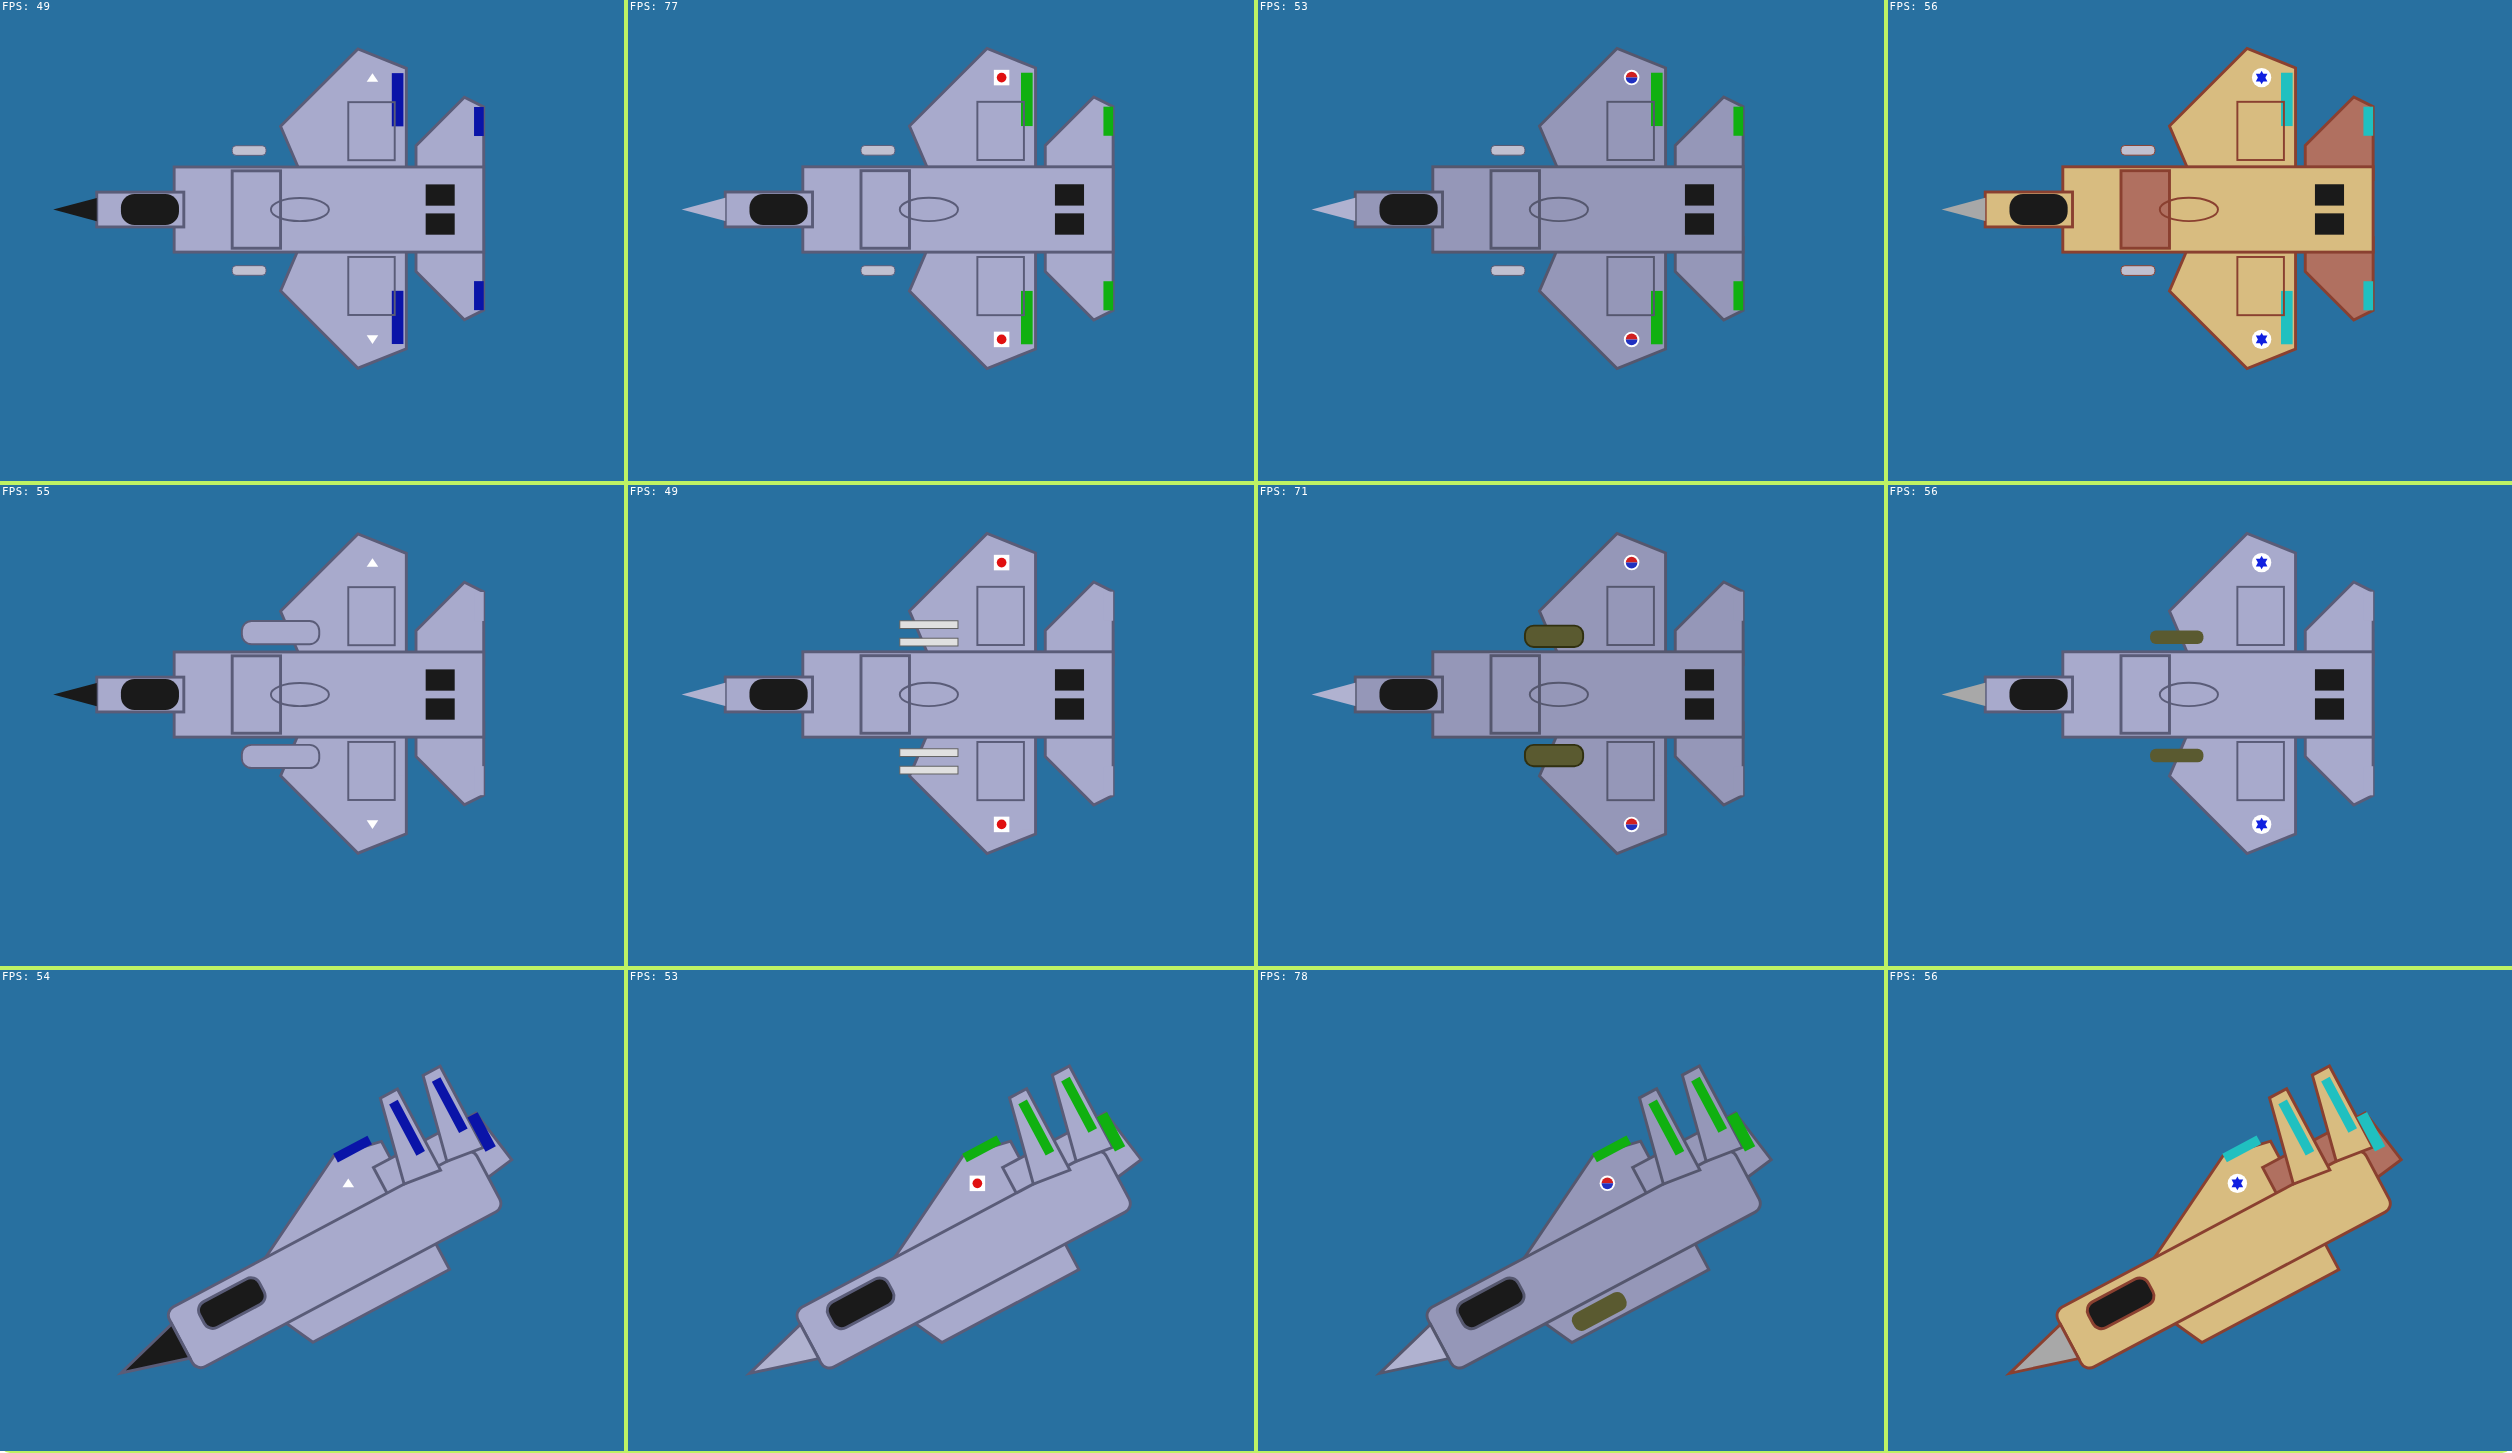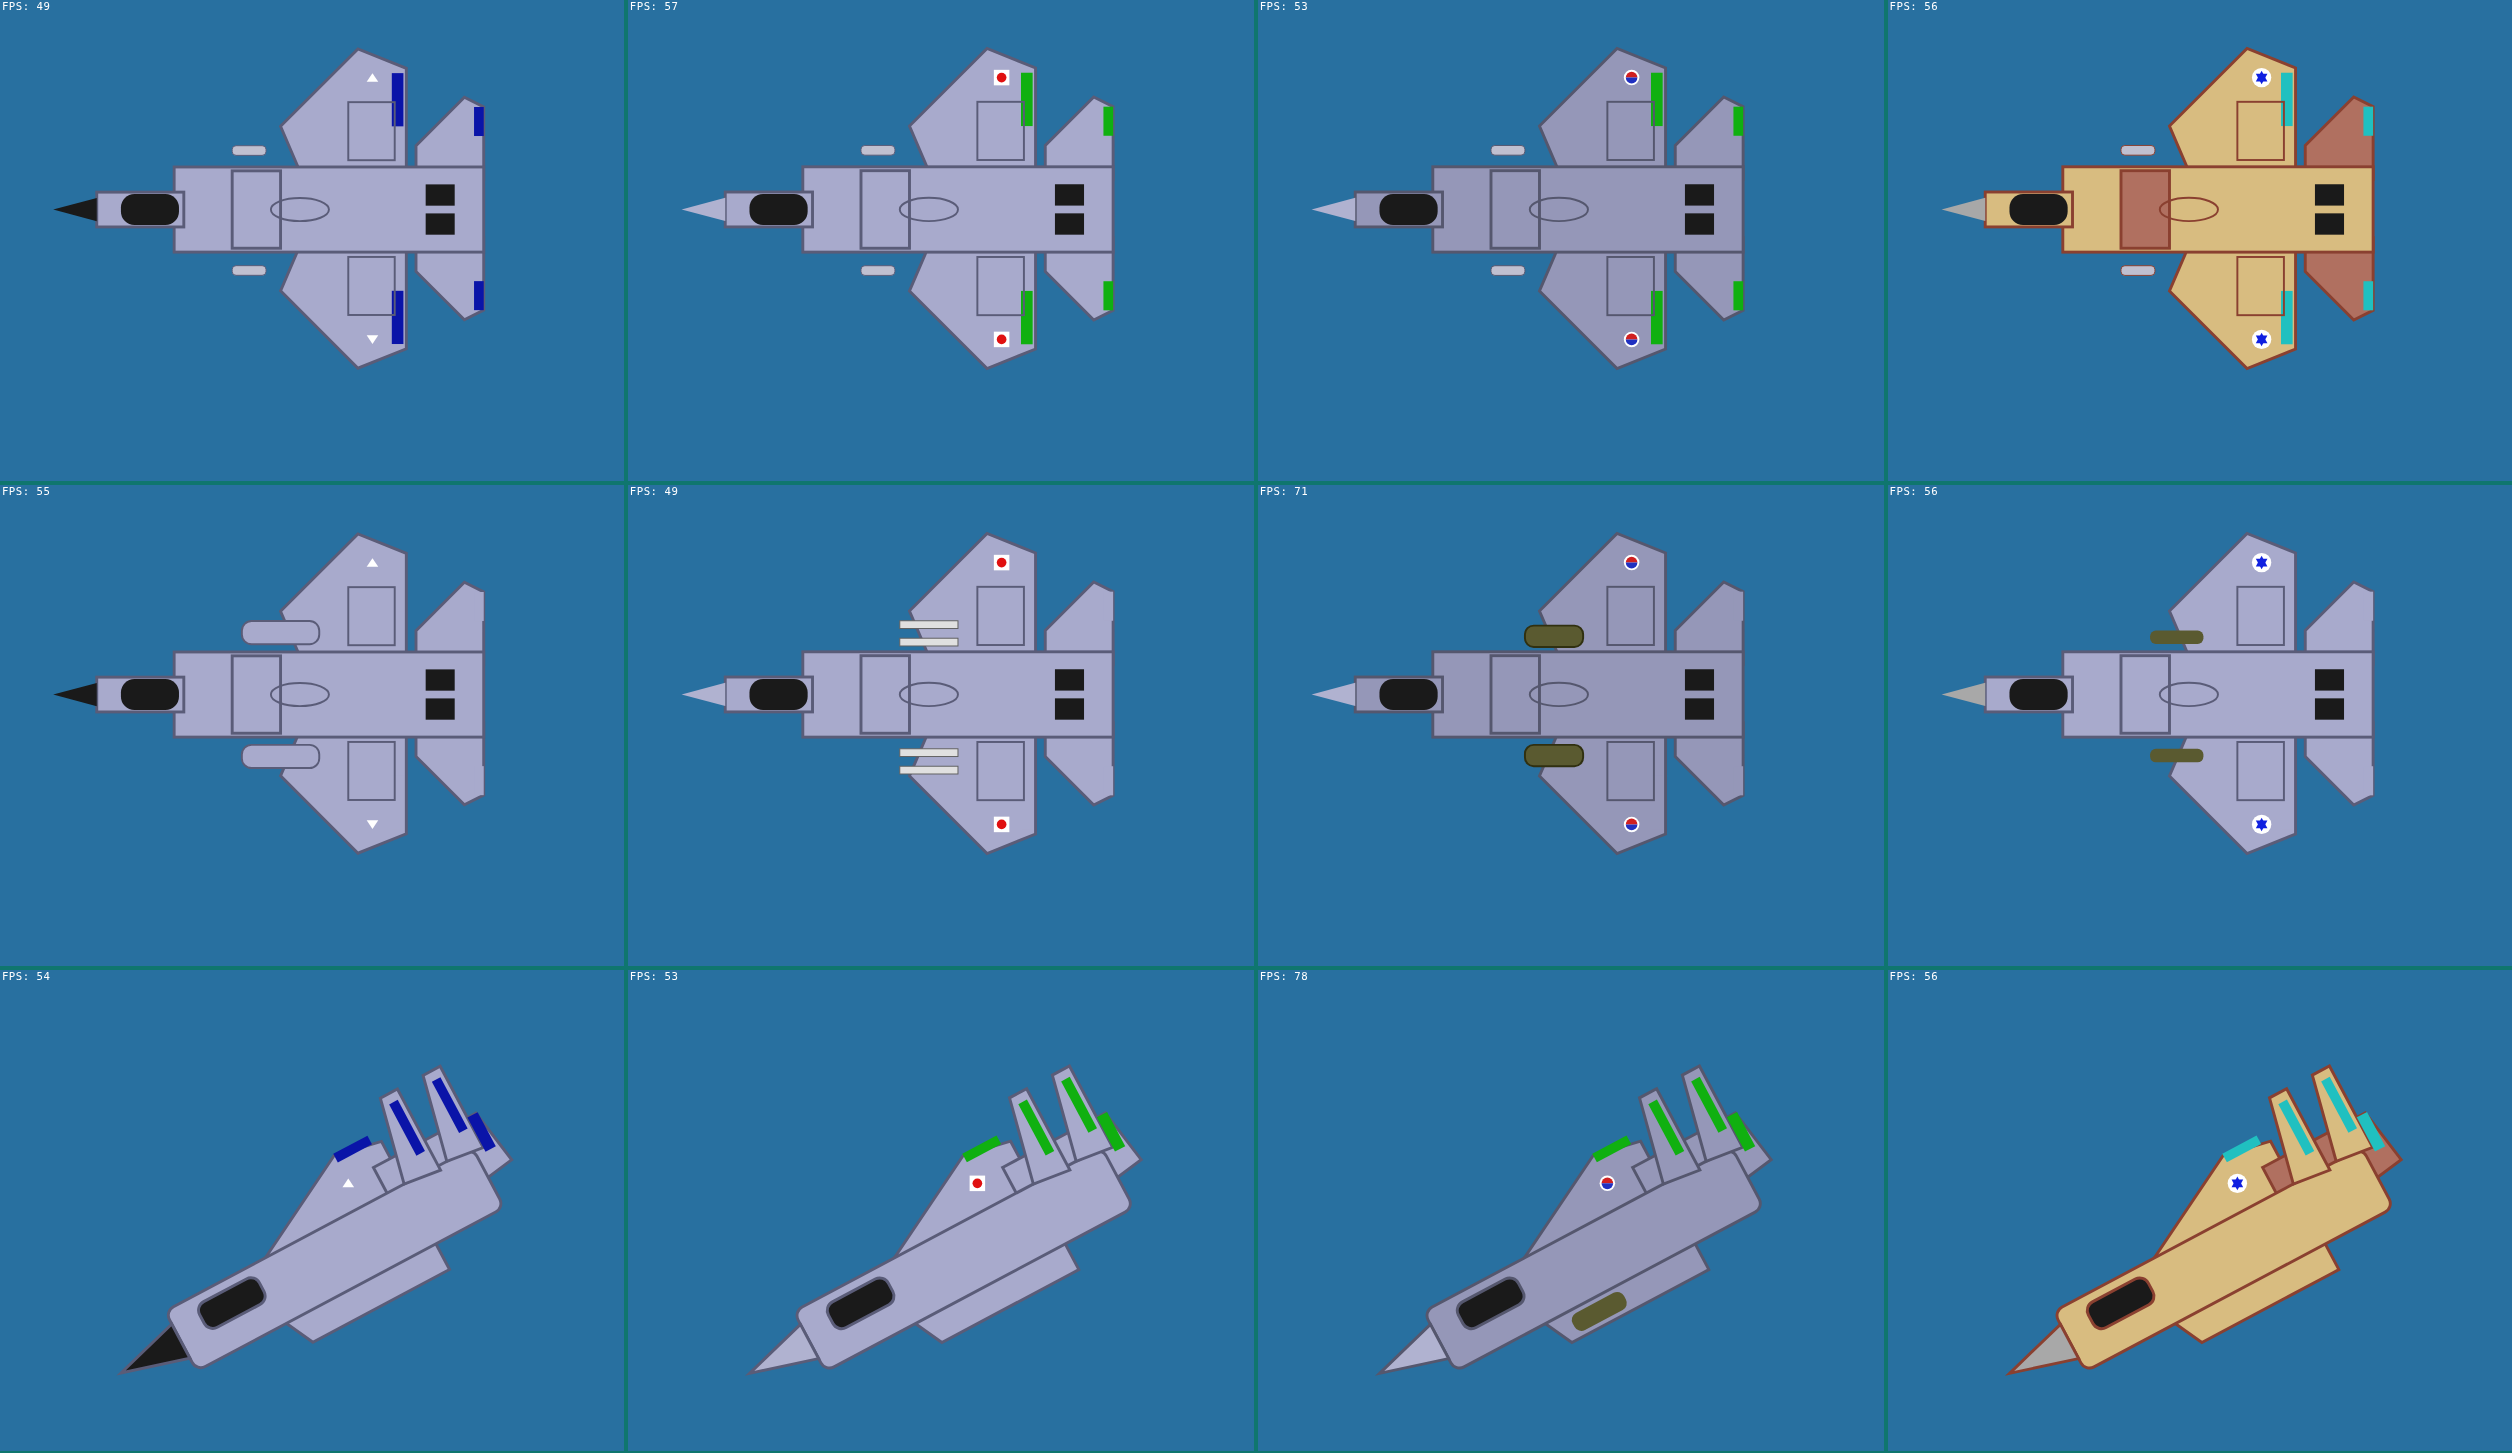--- a/index.html
+++ b/index.html
@@ -1,19 +1,19 @@
 <!DOCTYPE html>
 <html><head>
 <meta charset="utf-8">
 <style>
   html, body { margin:0; padding:0; background:#ffffff; }
   body { width:2512px; height:1453px; overflow:hidden; position:relative; font-family:"DejaVu Sans Mono", monospace; }
   .grid { position:absolute; left:0; top:0; width:2512px; height:1453px; display:grid;
           grid-template-columns: 624px 626px 626px 626px; grid-template-rows: 481px 481px 481px;
-          column-gap:3.9px; row-gap:3.9px; background:#0f766e; }
+          column-gap:3.9px; row-gap:3.9px; background:#bef264;border-radius:10px; }
   .panel { position:relative; background:#2870a0; overflow:hidden; }
   .fps { position:absolute; left:1.9px; top:1px; color:#ffffff; font-size:10.7px; line-height:11.6px; letter-spacing:0.5px; }
   .panel svg { position:absolute; left:0; top:0; width:100%; height:100%; }
 </style>
 </head>
 <body>
 
 <div class="grid">
   <div class="panel">
       <span class="fps">FPS: 49</span>
@@ -38,21 +38,21 @@
         <rect x="360" y="105" width="48" height="60" fill="none" stroke="#5a5c78" stroke-width="2"></rect>
         <rect x="360" y="265" width="48" height="60" fill="none" stroke="#5a5c78" stroke-width="2"></rect>
         <ellipse cx="310" cy="216" rx="30" ry="12" fill="none" stroke="#5a5c78" stroke-width="2"></ellipse>
         <rect x="240" y="150" width="35" height="10" rx="4" fill="#c0c0d0" stroke="#5a5c78" stroke-width="1"></rect>
         <rect x="240" y="274" width="35" height="10" rx="4" fill="#c0c0d0" stroke="#5a5c78" stroke-width="1"></rect>
         <polygon points="379,84 391,84 385,75" fill="#fff"></polygon>
         <polygon points="379,346 391,346 385,355" fill="#fff"></polygon>
       </svg>
     </div>
   <div class="panel">
-      <span class="fps">FPS: 57</span>
+      <span class="fps">FPS: 77</span>
       <svg viewBox="0 0 645 496">
         <g stroke="#5a5c78" stroke-width="3" stroke-linejoin="miter">
           <polygon points="290,130 370,50 420,70 420,200 320,200" fill="#a8aacc"></polygon>
           <polygon points="290,300 370,380 420,360 420,230 320,230" fill="#a8aacc"></polygon>
           <polygon points="430,150 480,100 500,110 500,185 430,185" fill="#a8aacc"></polygon>
           <polygon points="430,280 480,330 500,320 500,245 430,245" fill="#a8aacc"></polygon>
           <rect x="180" y="172" width="320" height="88" fill="#a8aacc"></rect>
           <rect x="240" y="176" width="50" height="80" fill="#a8aacc"></rect>
           <rect x="100" y="198" width="90" height="36" fill="#a8aacc"></rect>
         </g>

